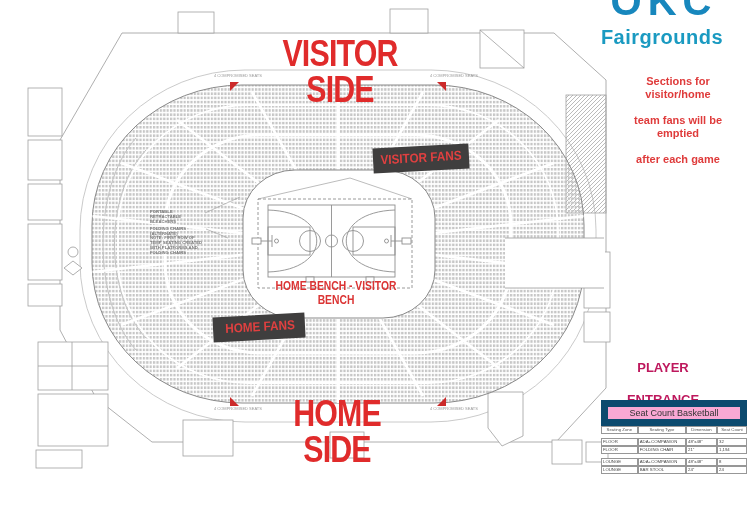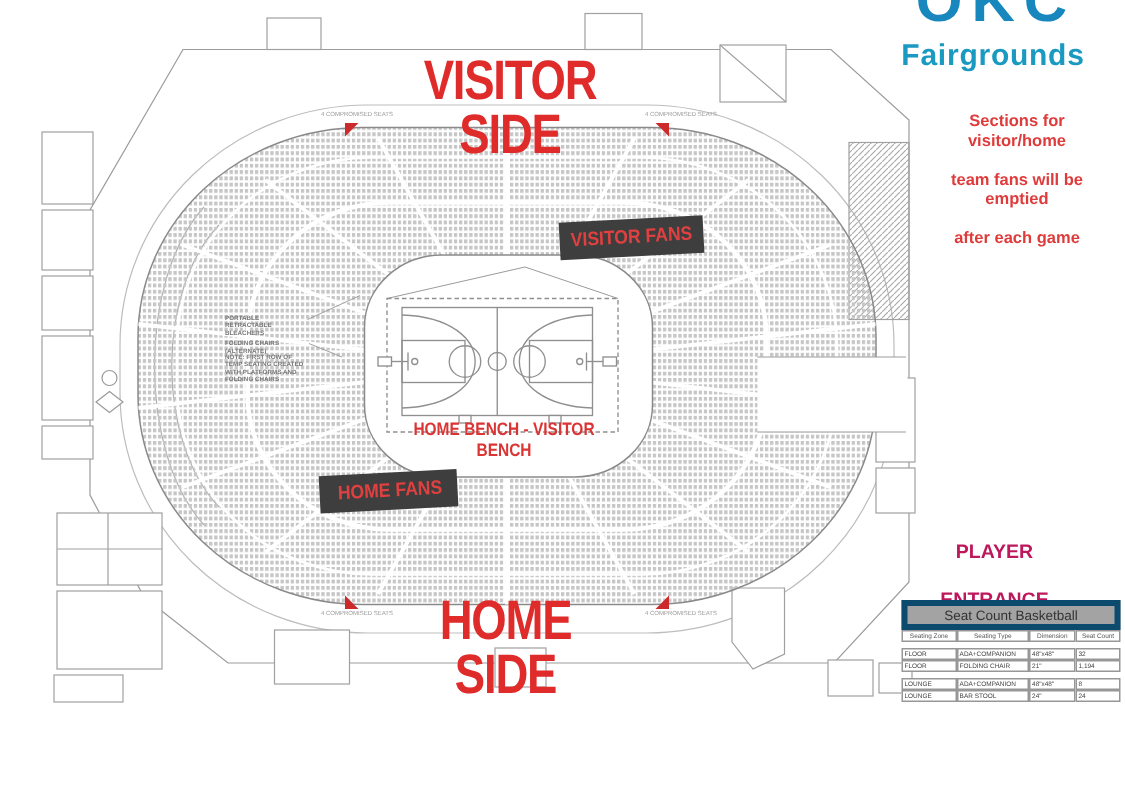--- a/index.html
+++ b/index.html
@@ -15,21 +15,21 @@
   .bench-label{font-size:12px;text-align:center;color:#db3434;font-weight:bold;
                transform:scaleX(0.86);transform-origin:center;}
   .entrance-label{font-size:13px;line-height:16px;text-align:center;color:#be185d;font-weight:bold;}
   .brand-top{font-size:40px;font-weight:bold;color:#1787bd;letter-spacing:6px;text-align:center;}
   .brand-bottom{font-size:20px;font-weight:600;color:#1a9ac1;letter-spacing:0.5px;text-align:center;}
   .notice{font-size:11px;line-height:13px;font-weight:bold;color:#df3b3b;text-align:center;}
   .tiny-note{font-size:4.2px;line-height:5px;color:#777;font-weight:bold;}
   .tiny-grey{font-size:4px;line-height:4.5px;color:#999;}
   
   .seat-table{position:absolute;left:601px;top:400px;width:146px;color:#444;}
-  .st-title{border:4px solid #0c4a6e;text-align:center;font-size:9px;padding:1px 0;color:#333;background:#a3a3a3;}
+  .st-title{border:7px solid #0c4a6e;text-align:center;font-size:9px;padding:1px 0;color:#333;background:#f9a8d4;}
   .st-row{display:flex;}
   .st-cell{border:0.5px solid #979797;font-size:4.3px;line-height:6px;padding:0 1px;
            overflow:hidden;white-space:nowrap;background:#fff;}
   .c0{width:34px;} .c1{width:46px;} .c2{width:28px;} .c3{width:27px;}
   .st-head .st-cell{text-align:center;color:#555;}
   .st-gap{height:4px;}
 </style>
 </head>
 <body>
 

